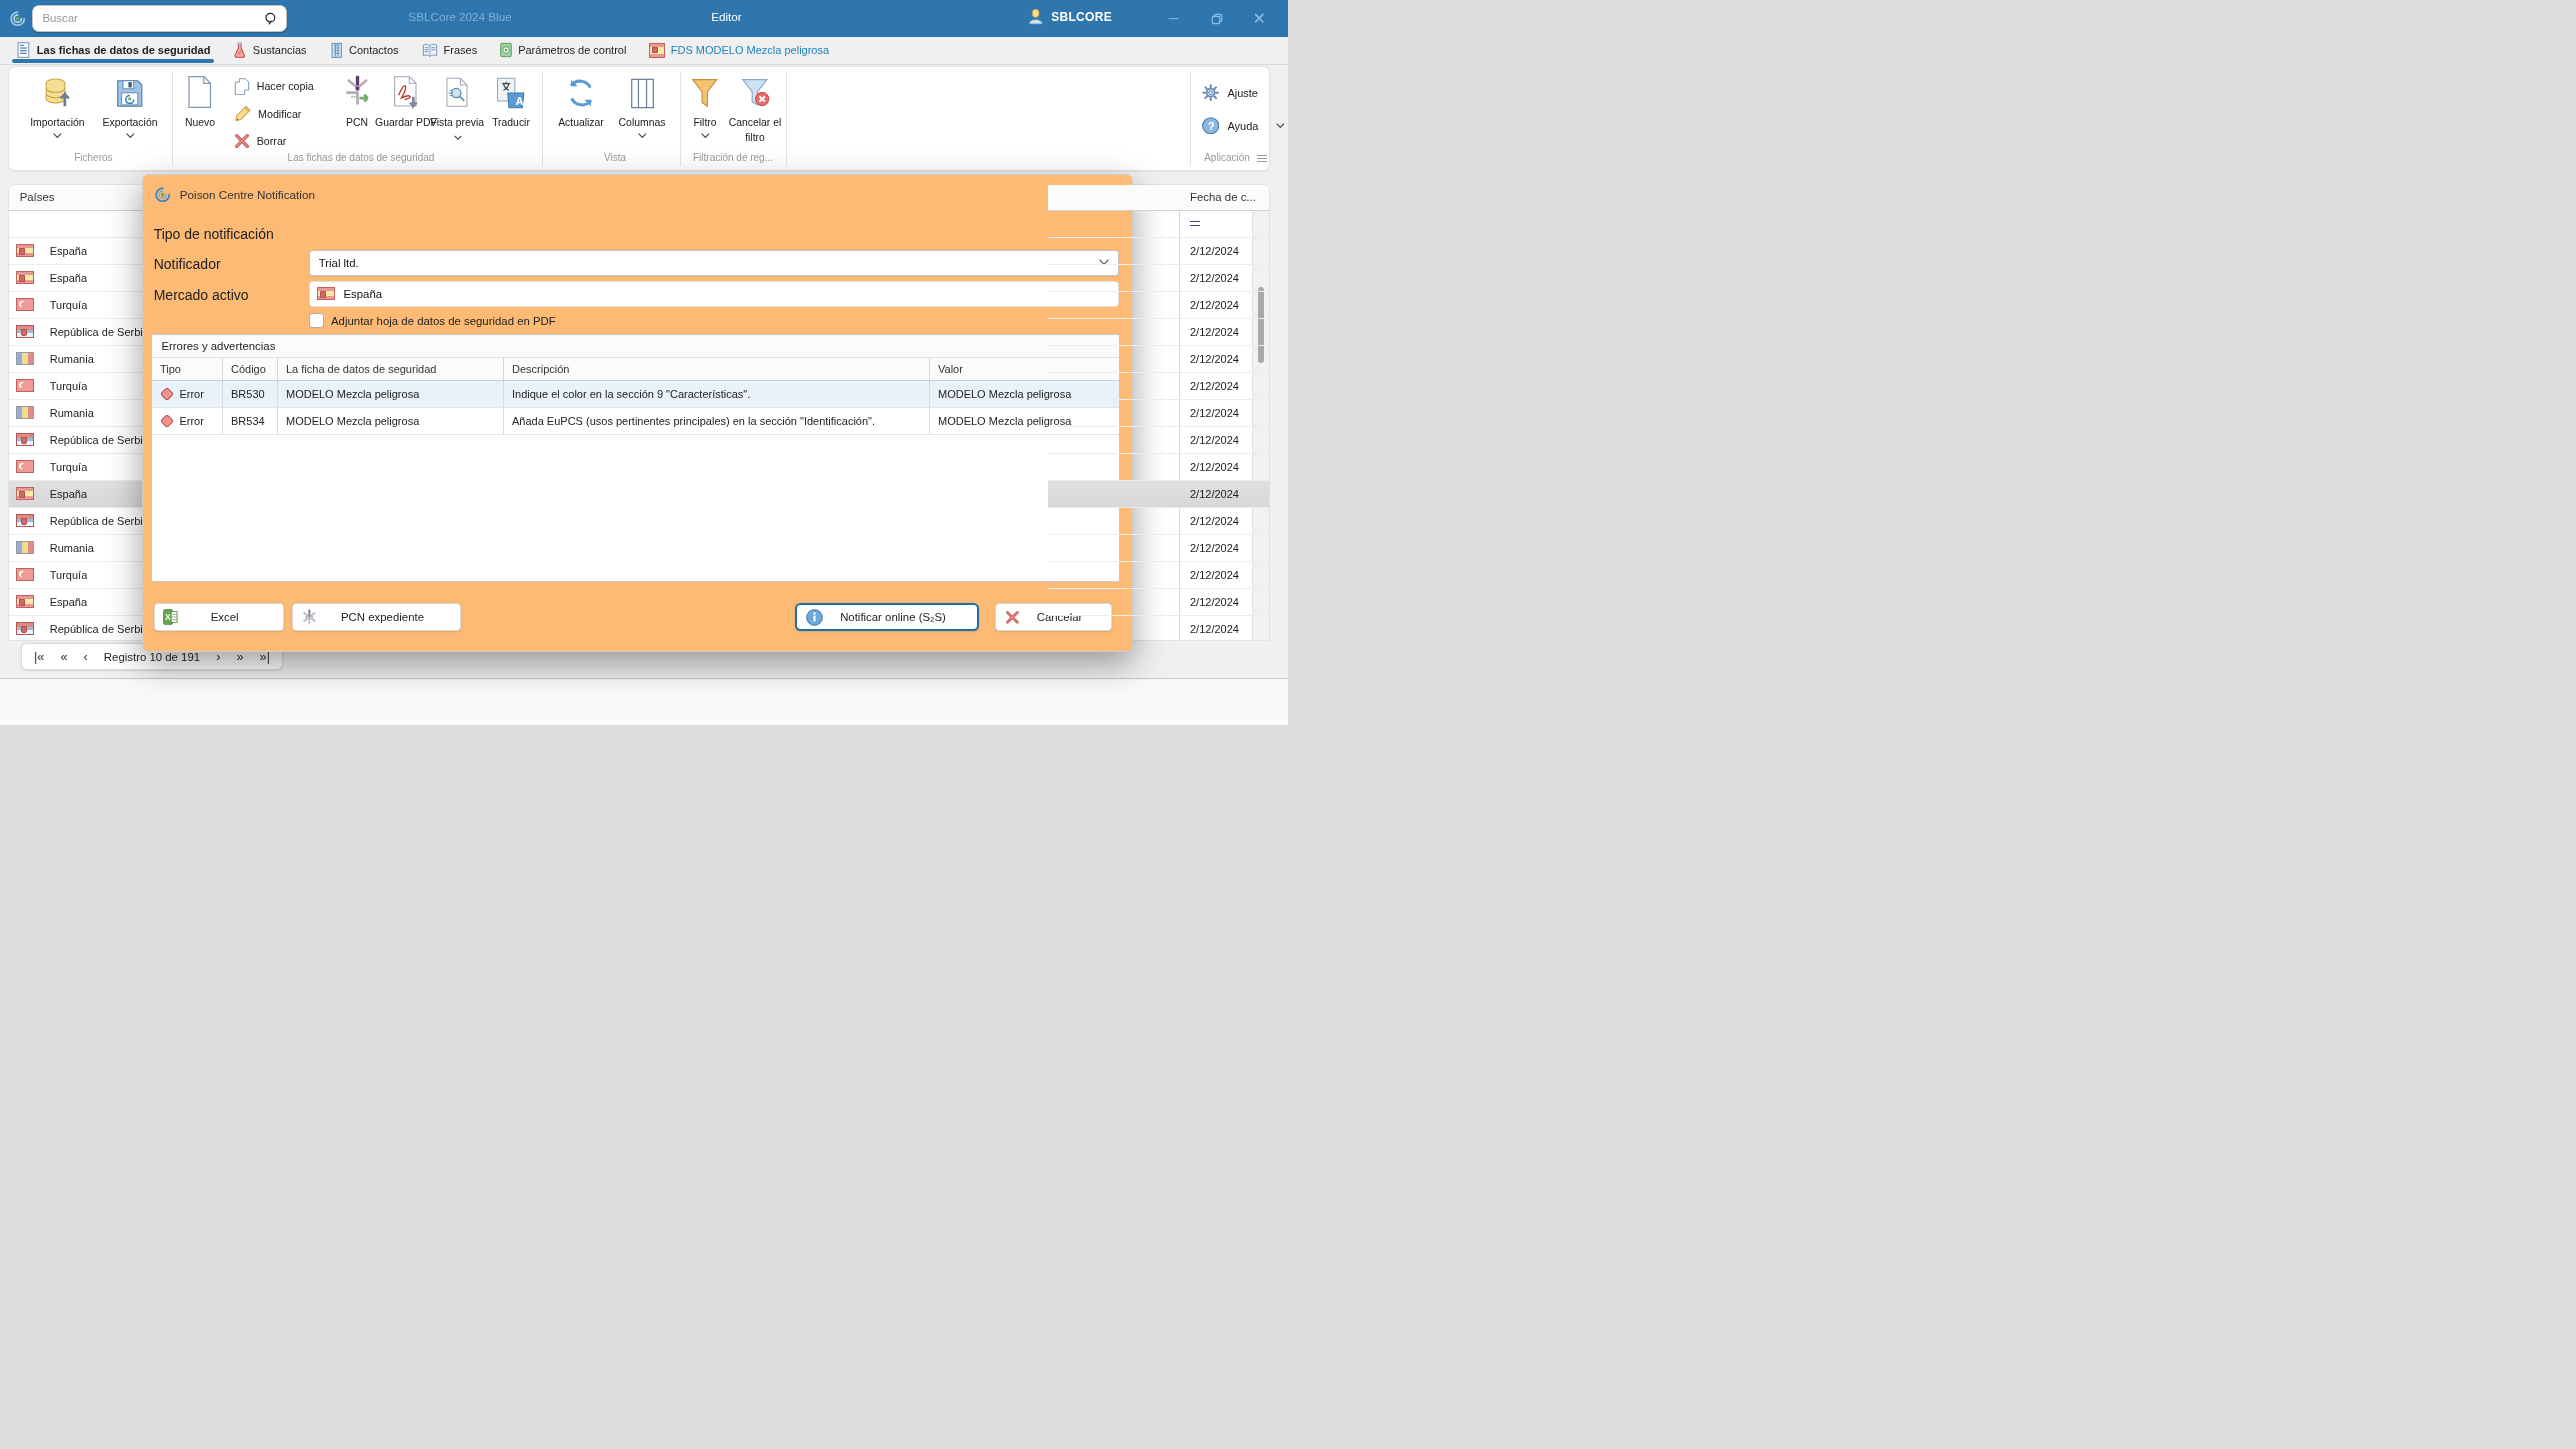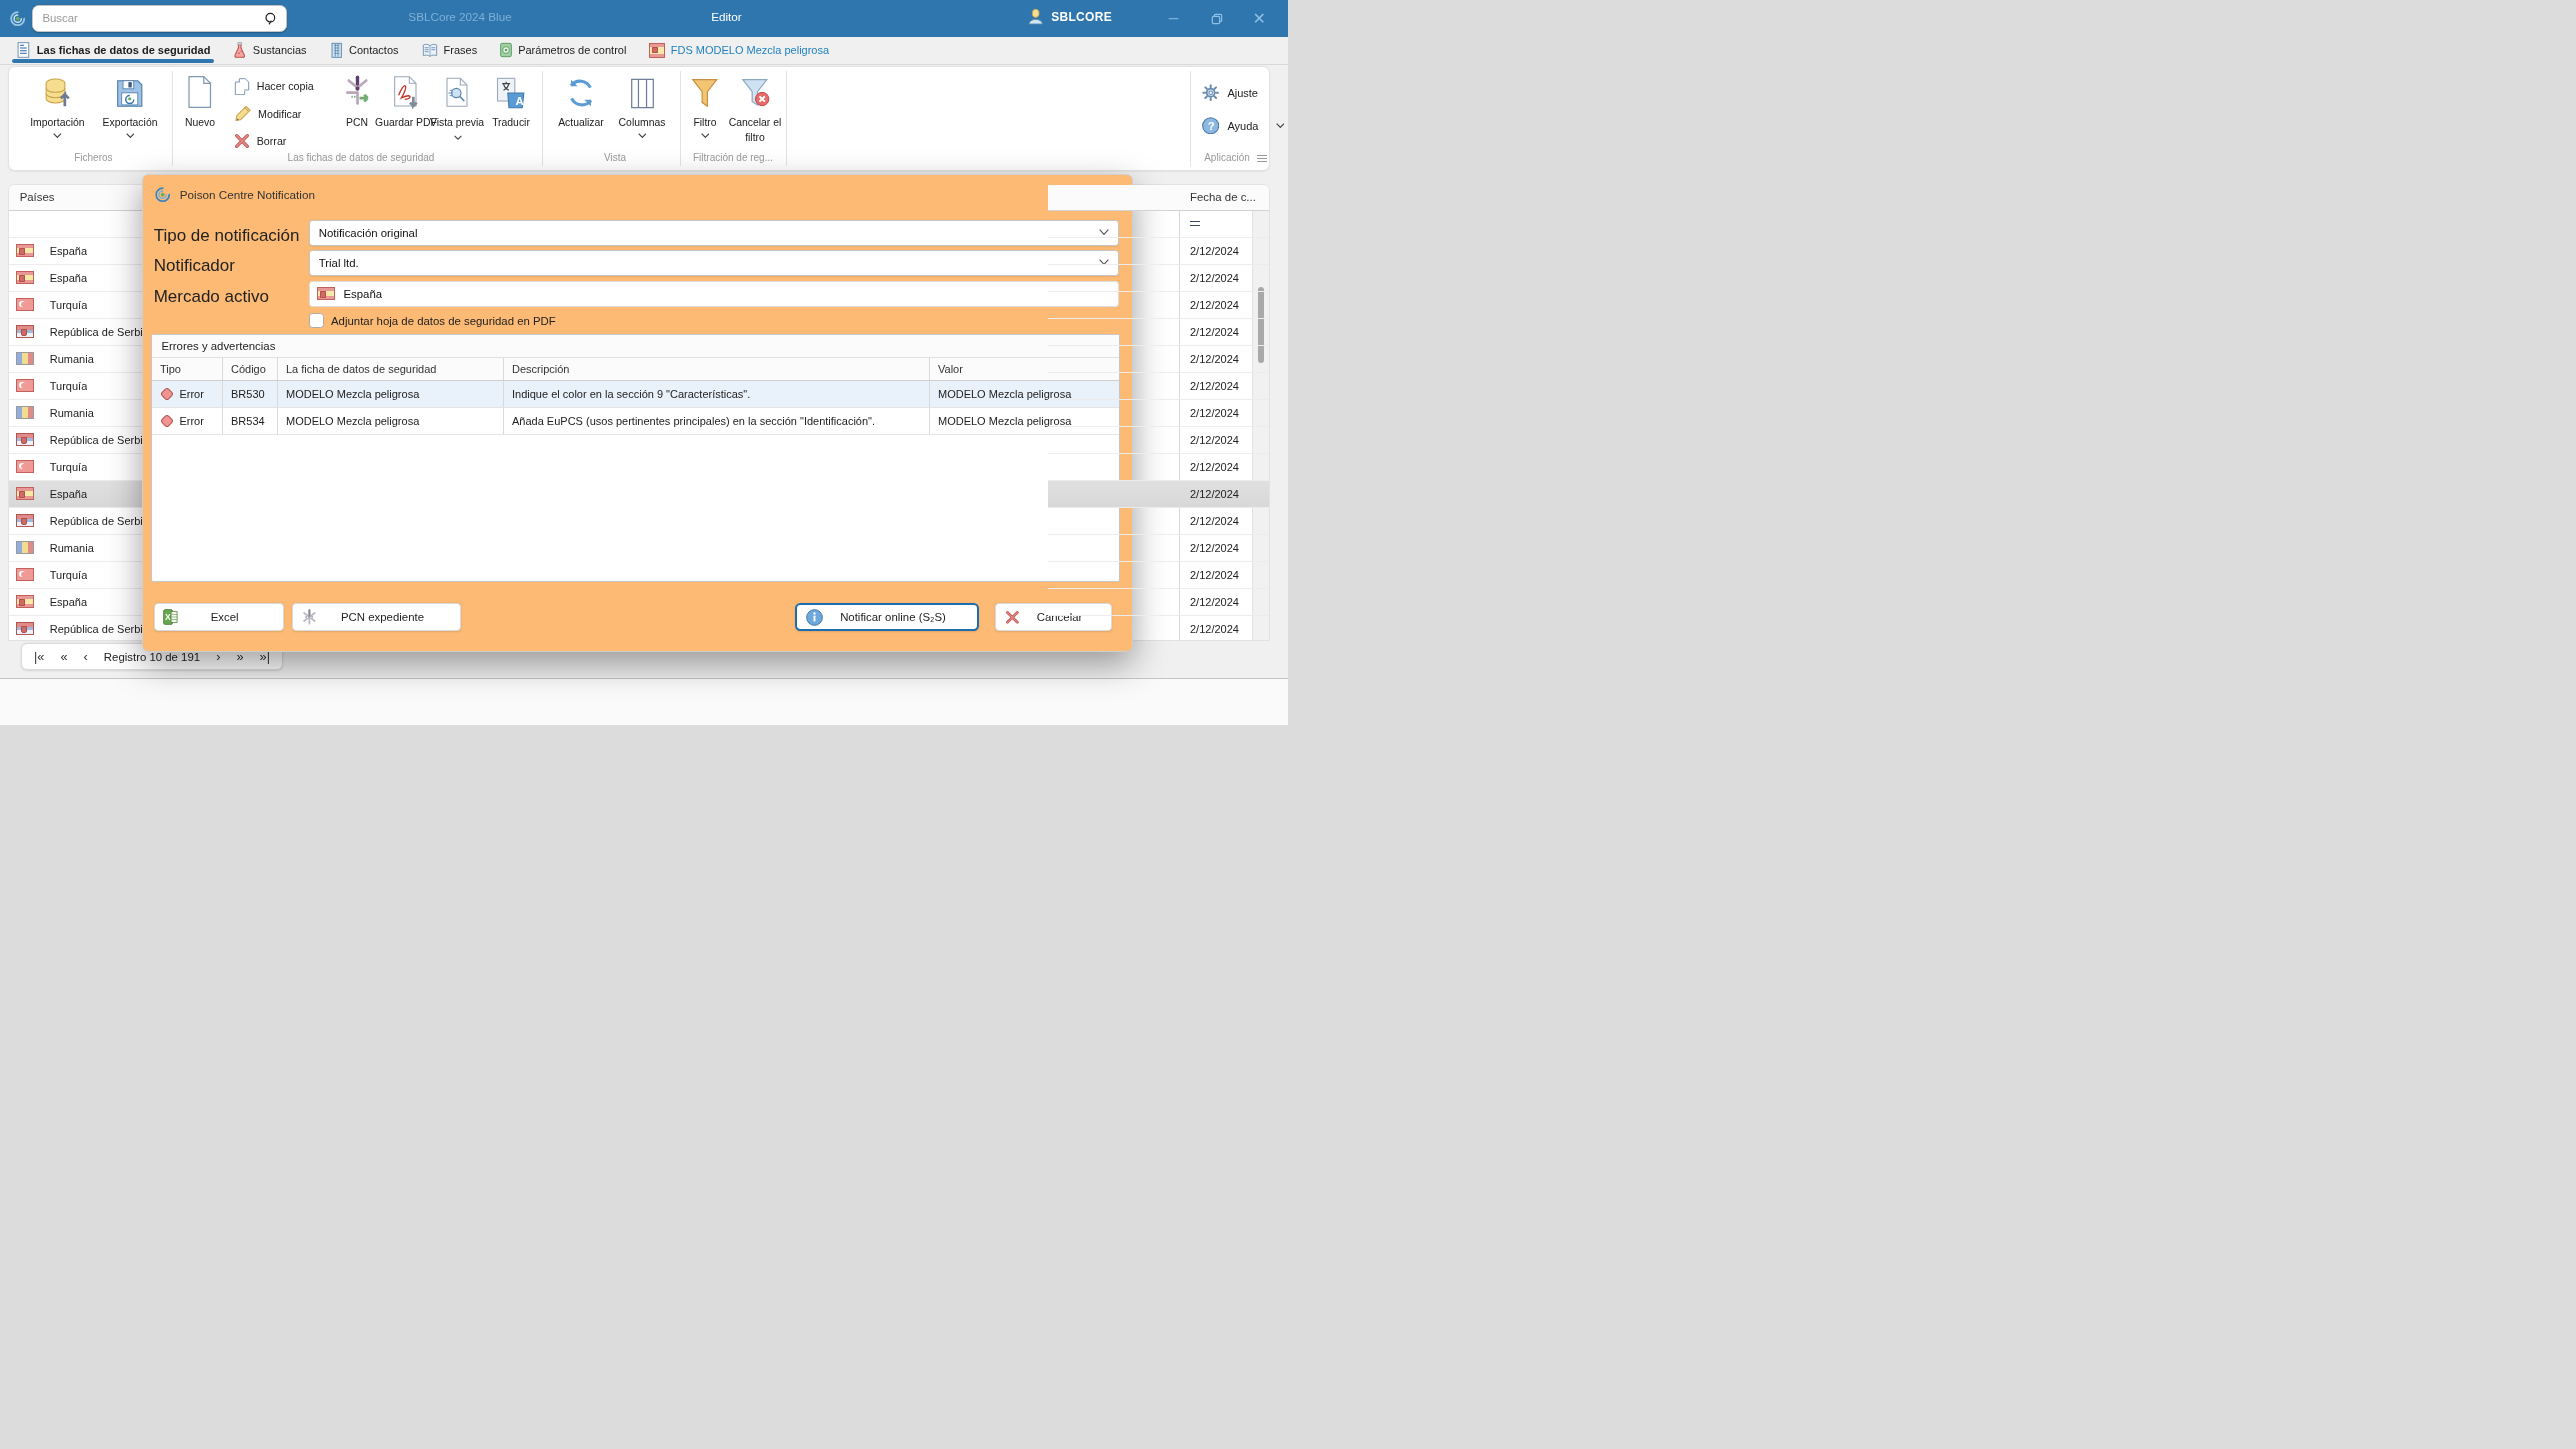--- a/index.html
+++ b/index.html
@@ -79,21 +79,21 @@
   
   .statusbar { position:absolute; left:0; top:678px; width:1288px; height:47px; background:#fafafa;
     border-top:1.3px solid #c6c6c6; }
   
   .dialog { position:absolute; left:142px; top:174px; width:991px; height:478px; background:#fdba74;
     border:0.7px solid #cfcfcf; border-radius:6.7px; box-shadow:0 12px 34px rgba(0,0,0,.38); }
   .dlg-title { position:absolute; left:10.7px; top:10.7px; display:flex; align-items:center; gap:8.7px;
     font-size:11.7px; color:#333; }
   .dlg-max { position:absolute; right:62px; top:14px; width:11.4px; height:11.4px; border:1.1px solid #444; border-radius:1.3px; }
   .dlg-close { position:absolute; right:24px; top:7.4px; font-size:17px; color:#444; }
-  .frow-label { position:absolute; left:10.7px; font-size:17px; color:#222; }
+  .frow-label { position:absolute; left:10.7px; font-size:14px; color:#222; }
   .dd { position:absolute; left:166px; width:810px; height:25.5px; background:#fff; border:0.7px solid #c6c6c6;
     border-radius:3.4px; box-shadow:0 0.7px 1.3px rgba(0,0,0,.08); display:flex; align-items:center; padding-left:8.7px;
     font-size:11.4px; color:#111; }
   .dd .ddchev { position:absolute; right:8.7px; top:8px; }
   .ro-field { position:absolute; left:166px; width:810px; height:25.5px; background:#fff; border:0.7px solid #dedede;
     border-radius:3.4px; display:flex; align-items:center; gap:8.7px; padding-left:7.4px; font-size:11.4px; color:#111; }
   .cbx { position:absolute; left:166px; width:14.8px; height:14.8px; background:#fff; border:0.7px solid #ababab; border-radius:3.4px; }
   .cbx-label { position:absolute; left:188px; font-size:11.4px; color:#222; }
   .groupbox { position:absolute; left:8px; top:159px; width:969px; height:248px; background:#fff;
     border:0.7px solid #c6c6c6; border-radius:2px; }
@@ -582,26 +582,20 @@
       <path d="M12 3a9 9 0 1 0 9 9" stroke="#3C86C0" stroke-width="2.4" fill="none" stroke-linecap="round"></path>
       <path d="M12 7a5 5 0 1 0 5 5" stroke="#74AEDA" stroke-width="2" fill="none" stroke-linecap="round"></path>
       <circle cx="12" cy="12" r="2.6" fill="#6aaa5c"></circle>
     </svg>
     <span>Poison Centre Notification</span>
   </div>
   <div class="dlg-max"></div>
   <div class="dlg-close">✕</div>
 
   <div class="frow-label" style="top:51px">Tipo de notificación</div>
-  <div class="dd" style="top:45px">
-    <span>Notificación original</span>
-    <svg class="ddchev" width="10" height="6.7" viewBox="0 0 15 10">
-        <path d="M1 1l6.5 7L14 1" stroke="#555" stroke-width="1.7" fill="none"></path>
-      </svg>
-  </div>
 
   <div class="frow-label" style="top:81px">Notificador</div>
   <div class="dd" style="top:75px">
     <span>Trial ltd.</span>
     <svg class="ddchev" width="10" height="6.7" viewBox="0 0 15 10">
         <path d="M1 1l6.5 7L14 1" stroke="#555" stroke-width="1.7" fill="none"></path>
       </svg>
   </div>
 
   <div class="frow-label" style="top:112px">Mercado activo</div>

